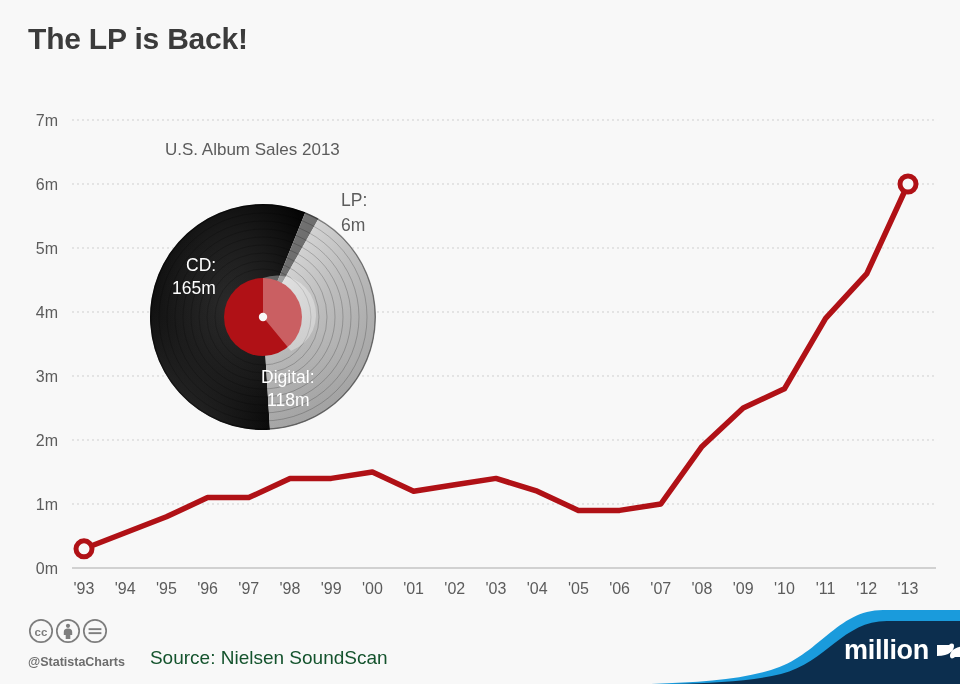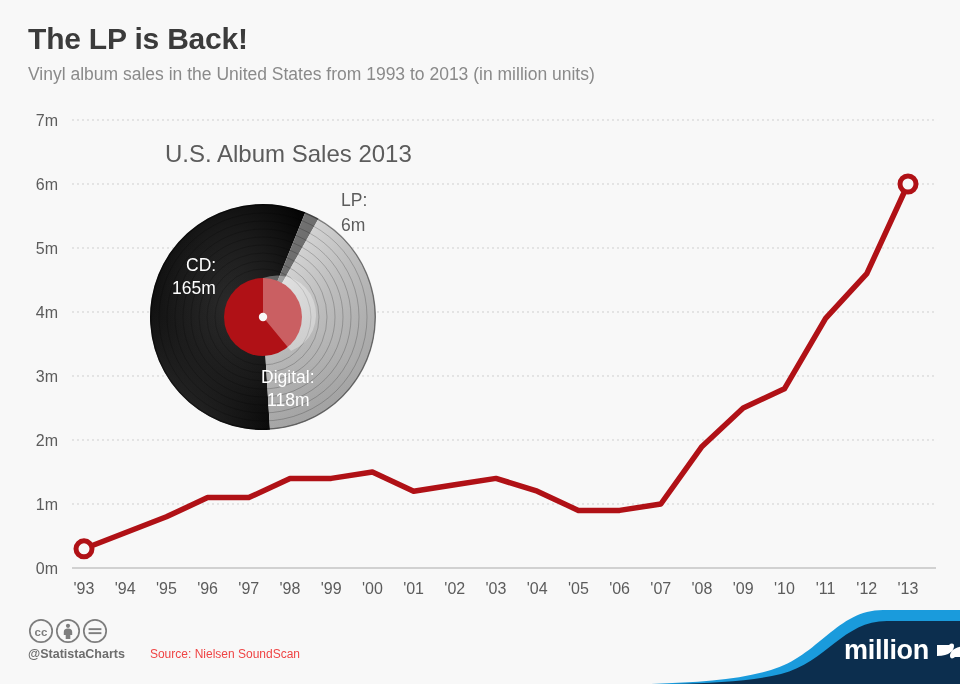--- a/index.html
+++ b/index.html
@@ -88,21 +88,21 @@
   .endpoint-marker {
     fill: #f8f8f8;
     stroke-width: 5;
   }
 
   
   #record-title {
     position: absolute;
     left: 165px;
     top: 140px;
-    font-size: 24px;
+    font-size: 17px;
     color: #5c5c5c;
     white-space: nowrap;
   }
   .pie-label {
     font-family: "Liberation Sans", sans-serif;
     font-size: 17.5px;
   }
   .pie-label-inner {
     fill: #ffffff;
   }
@@ -127,22 +127,22 @@
     display: flex;
     align-items: flex-end;
     gap: 25px;
   }
   #cc-handle {
     font-size: 12.5px;
     font-weight: bold;
     color: #6d6d6d;
   }
   #source-text {
-    font-size: 12px;
-    color: #ef4444;
+    font-size: 19px;
+    color: #14532d;
   }
 
   #statista-logo {
     position: absolute;
     right: 0;
     bottom: 0;
     width: 340px;
     height: 74px;
   }
   #statista-wordmark {
@@ -161,21 +161,20 @@
     display: inline-block;
   }
 </style>
 </head>
 <body>
 
 <div id="infographic">
 
   <div id="header">
     <h1 id="chart-title">The LP is Back!</h1>
-    <p id="chart-subtitle">Vinyl album sales in the United States from 1993 to 2013 (in million units)</p>
   </div>
 
   <div id="plot-wrap">
     <svg id="plot-svg" width="960" height="684" viewBox="0 0 960 684">
 
       <g id="gridlines">
           <line class="gridline" x1="72" x2="936" y1="504" y2="504"></line>
           <line class="gridline" x1="72" x2="936" y1="440" y2="440"></line>
           <line class="gridline" x1="72" x2="936" y1="376" y2="376"></line>
           <line class="gridline" x1="72" x2="936" y1="312" y2="312"></line>

